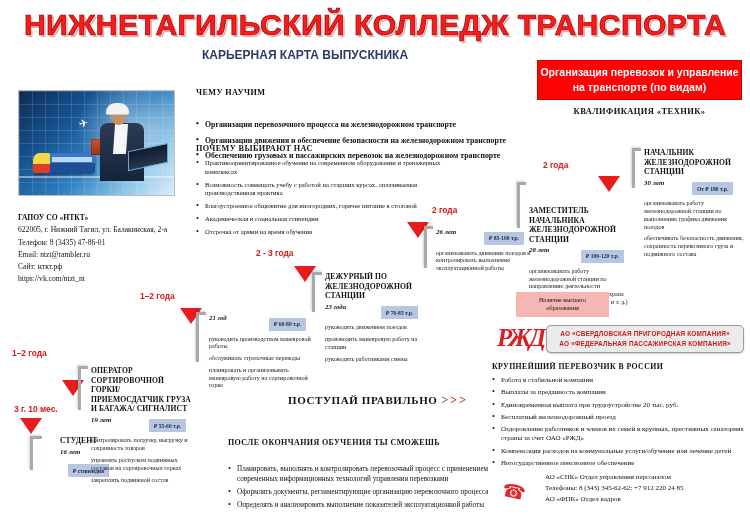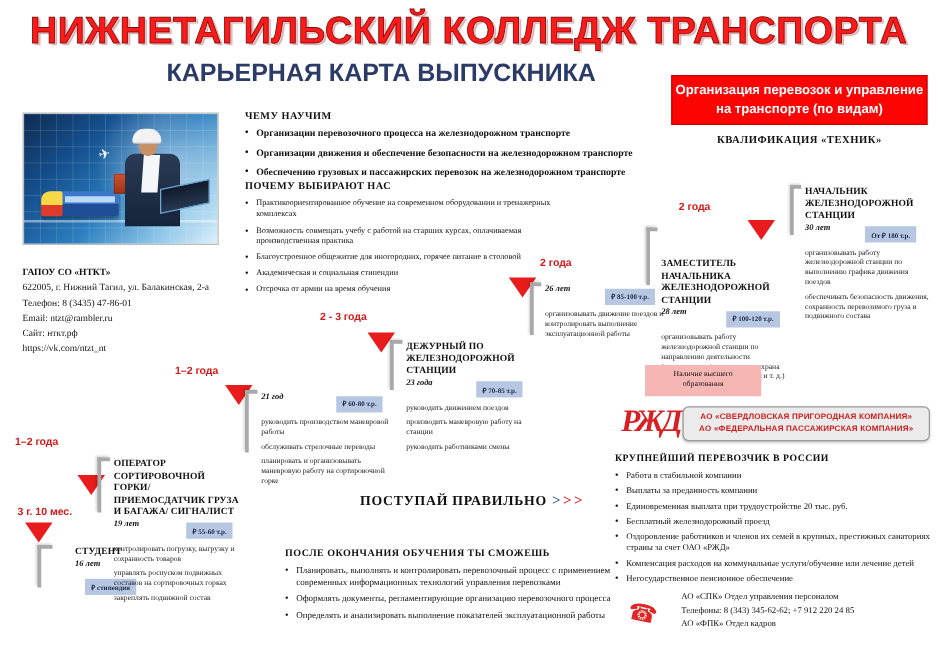--- a/index.html
+++ b/index.html
@@ -22,21 +22,21 @@
     letter-spacing: 0.5px;
     color: #ff1a1a;
     -webkit-text-stroke: 0.7px #7a0d0d;
     text-shadow: 1px 1px 0 #ffd0d0, 2px 2px 1px rgba(120,0,0,.35);
     white-space: nowrap;
   }
   .sub-title {
     position: absolute; left: 95px; top: 48px; width: 420px;
     text-align: center;
     font-family: "Liberation Sans", sans-serif;
-    font-weight: bold; font-size: 20px;
+    font-weight: bold; font-size: 12px;
     color: #2b3a67;
   }
 
   
   .spec-banner {
     position: absolute; left: 537px; top: 60px; width: 205px; height: 40px;
     background: #fc0404; border: 1px solid #cc0000;
     display: flex; flex-direction: column; align-items: center; justify-content: center;
     font-family: "Liberation Sans", sans-serif;
     font-weight: bold; font-size: 10.5px; color: #ffffff;
@@ -129,33 +129,33 @@
     font-family: "Liberation Serif", serif;
     font-weight: bold; font-size: 8.2px; letter-spacing: .4px; color: #111;
   }
   ul.bul { list-style: none; }
   ul.bul li { position: relative; padding-left: 9px; }
   ul.bul li:before {
     content: "\2022"; position: absolute; left: 0; top: -1px; font-size: 8px; color: #111;
   }
 
   .block-learn { position: absolute; left: 196px; top: 88px; width: 340px; }
-  .block-learn .sect-head { margin-bottom: 5px; }
+  .block-learn .sect-head { margin-bottom: 23px; }
   .block-learn ul.bul li {
     font-size: 7.8px; font-weight: bold; line-height: 1.35; margin-bottom: 5px; color: #111;
   }
 
   .block-why { position: absolute; left: 196px; top: 144px; width: 250px; }
   .block-why .sect-head { margin-bottom: 6px; }
   .block-why ul.bul li {
     font-size: 6.6px; line-height: 1.34; margin-bottom: 4px; color: #111;
   }
 
   .block-after { position: absolute; left: 228px; top: 438px; width: 268px; }
-  .block-after .sect-head { margin-bottom: 5px; font-size: 8px; }
+  .block-after .sect-head { margin-bottom: 18px; font-size: 8px; }
   .block-after ul.bul li {
     font-size: 7.2px; line-height: 1.35; margin-bottom: 3.5px; color: #111;
   }
 
   .block-carrier { position: absolute; left: 492px; top: 362px; width: 256px; }
   .block-carrier .sect-head { margin-bottom: 5px; font-size: 7.8px; }
   .block-carrier ul.bul li {
     font-size: 7px; line-height: 1.33; margin-bottom: 3px; color: #111;
   }
 

